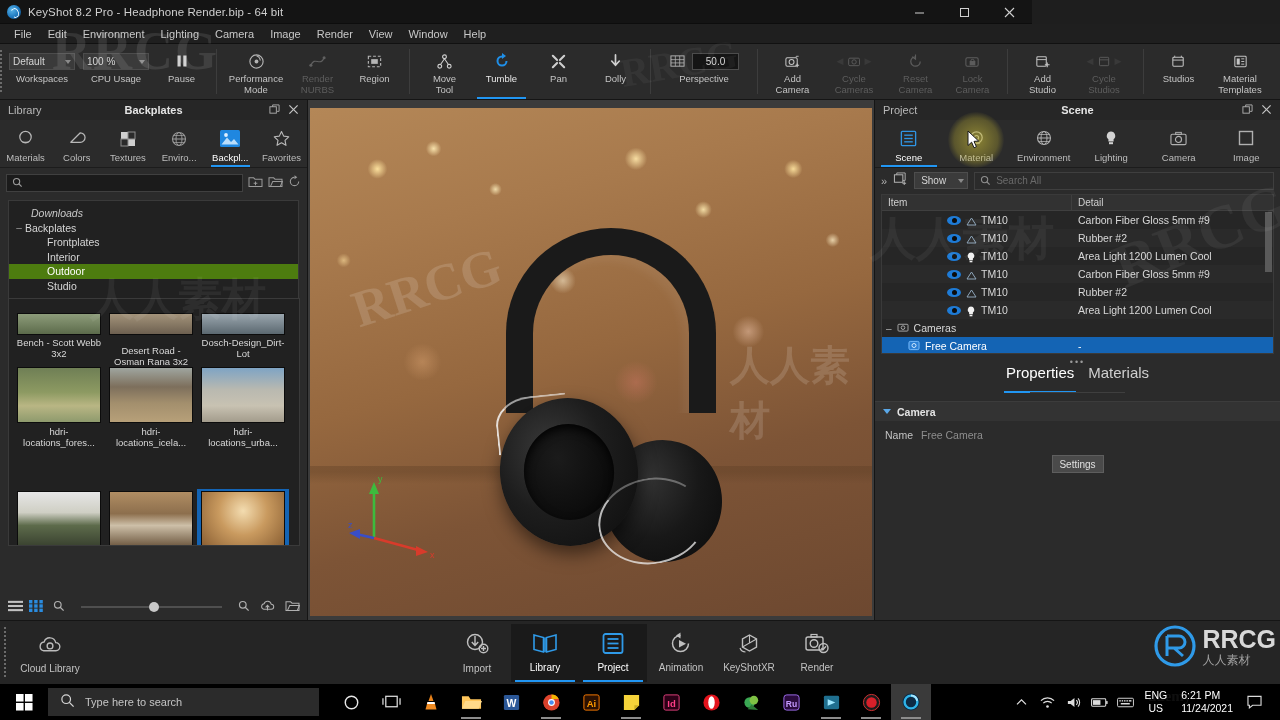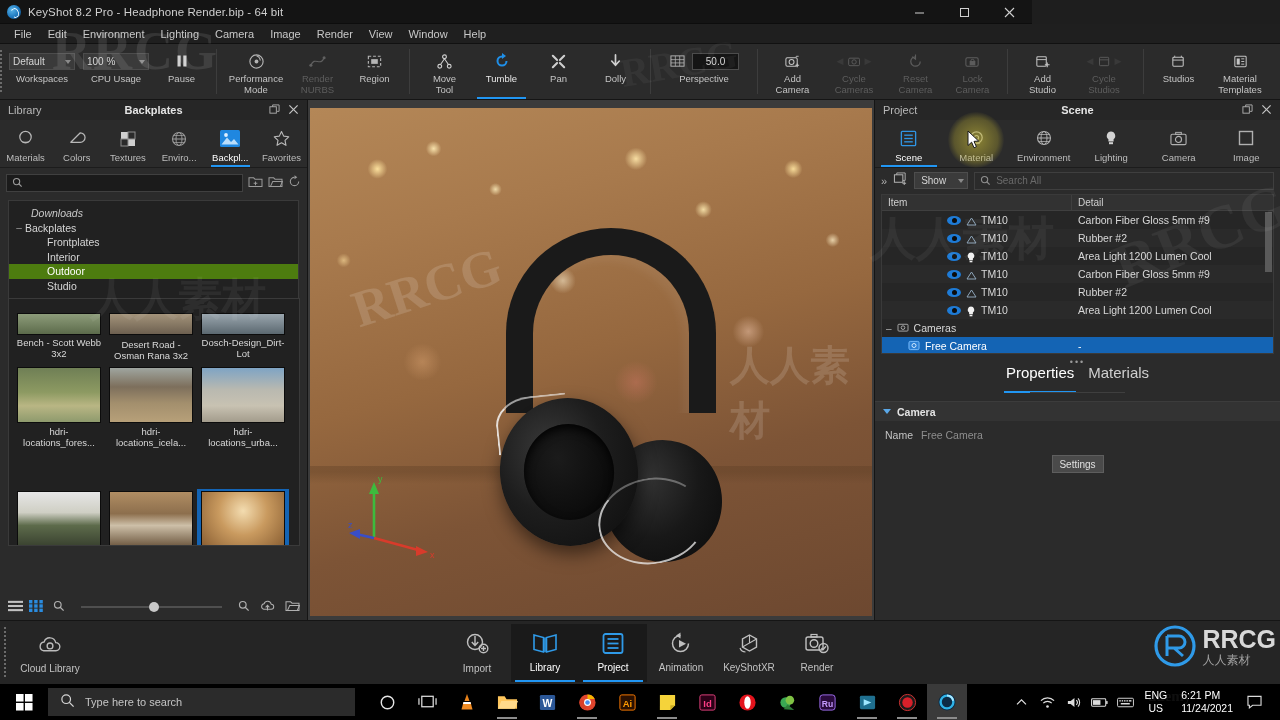--- a/index.html
+++ b/index.html
@@ -356,21 +356,21 @@
   .dock-center { position:absolute; left:443px; display:flex; }
   .dock-logo { position:absolute; right:4px; top:4px; display:flex; align-items:center; gap:6px; }
 
   
   .taskbar {
     position:absolute; left:0; top:684px; width:1280px; height:36px; background:#000000;
     display:flex; align-items:center;
   }
   .start-btn { width:48px; height:36px; display:flex; align-items:center; justify-content:center; }
   .tb-search {
-    width:307px; height:28px; background:#2b2b2b; display:flex; align-items:center;
+    width:271px; height:28px; background:#2b2b2b; display:flex; align-items:center;
     gap:10px; padding-left:12px;
   }
   .tb-search .txt { color:#c5c5c5; font-size:11px; }
   .tb-icons { display:flex; align-items:center; gap:0px; margin-left:12px; }
   .tb-ico { width:40px; height:36px; display:flex; align-items:center; justify-content:center; position:relative; }
   .tb-ico.running::after {
     content:''; position:absolute; bottom:1px; left:10px; width:20px; height:2px; background:#8c8c8c;
   }
   .tb-ico.focus { background:#3a3a3a; }
   .tray { position:absolute; right:13px; display:flex; align-items:center; height:48px; gap:0;text-align:center; }
@@ -822,21 +822,21 @@
           <div class="img" style="height:22px;background:linear-gradient(#a3937a,#6d6050)"></div>
         </div>
         <div class="thumb top-clip" style="height:34px; justify-content:flex-end">
           <div class="img" style="height:22px;background:linear-gradient(#9aa6ae,#5b6870)"></div>
         </div>
 
         <div class="thumb" style="height:30px">
           <div class="cap" style="margin-top:0">Bench - Scott Webb 3x2</div>
         </div>
         <div class="thumb" style="height:30px">
-          <div class="cap" style="margin-top:2px">Desert Road - Osman Rana 3x2</div>
+          <div class="cap" style="margin-top:8px">Desert Road - Osman Rana 3x2</div>
         </div>
         <div class="thumb" style="height:30px">
           <div class="cap" style="margin-top:0">Dosch-Design_Dirt-Lot</div>
         </div>
 
         <div class="thumb">
           <div class="img" style="background:linear-gradient(180deg,#6f7f55 0%,#8d9a62 45%,#b9b684 70%,#8e9a6d 100%)"></div>
           <div class="cap">hdri-locations_fores...</div>
         </div>
         <div class="thumb">

